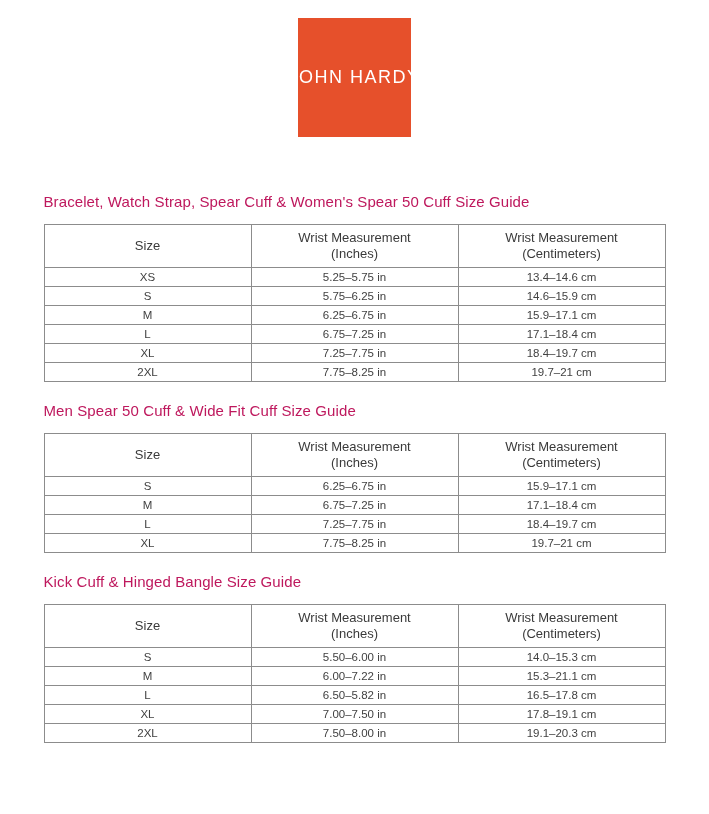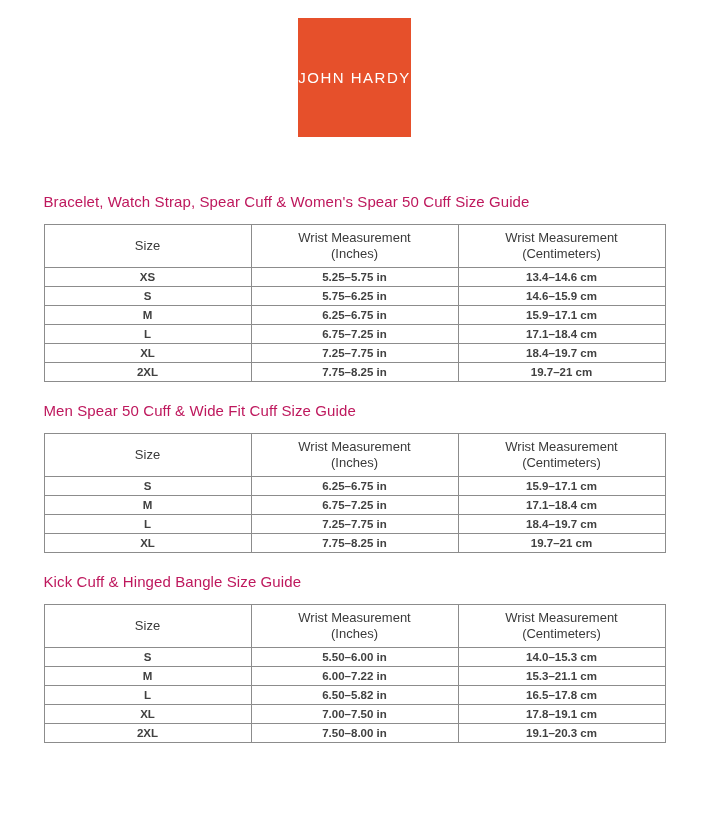--- a/index.html
+++ b/index.html
@@ -18,21 +18,21 @@
   .logo {
     width: 113px;
     height: 119px;
     margin: 18px auto 0 auto;
     display: flex;
     align-items: center;
     justify-content: center;
   }
   .logo-text {
     color: #ffffff;
-    font-size: 15px;
+    font-size: 18px;
     font-weight: 500;
     letter-spacing: 1.5px;
     white-space: nowrap;
   }
   .tables-host {
     width: 622px;
     margin: 0 auto;
   }
   .section-title {
     font-size: 15px;
@@ -62,21 +62,20 @@
     line-height: 16px;
     white-space: pre-line;
     padding: 4px 2px;
   }
   table.size-table td {
     font-size: 11.5px;
     color: #414141;
     height: 19px;
     padding: 0 0;
     line-height: 18px;
-    font-weight: bold;
   }
 </style>
 </head>
 <body>
 
 <div class="page">
   <div class="logo" style="background: rgb(230, 80, 43);">
     <span class="logo-text" style="color: rgb(255, 255, 255);">JOHN HARDY</span>
   </div>
   <div class="tables-host">

